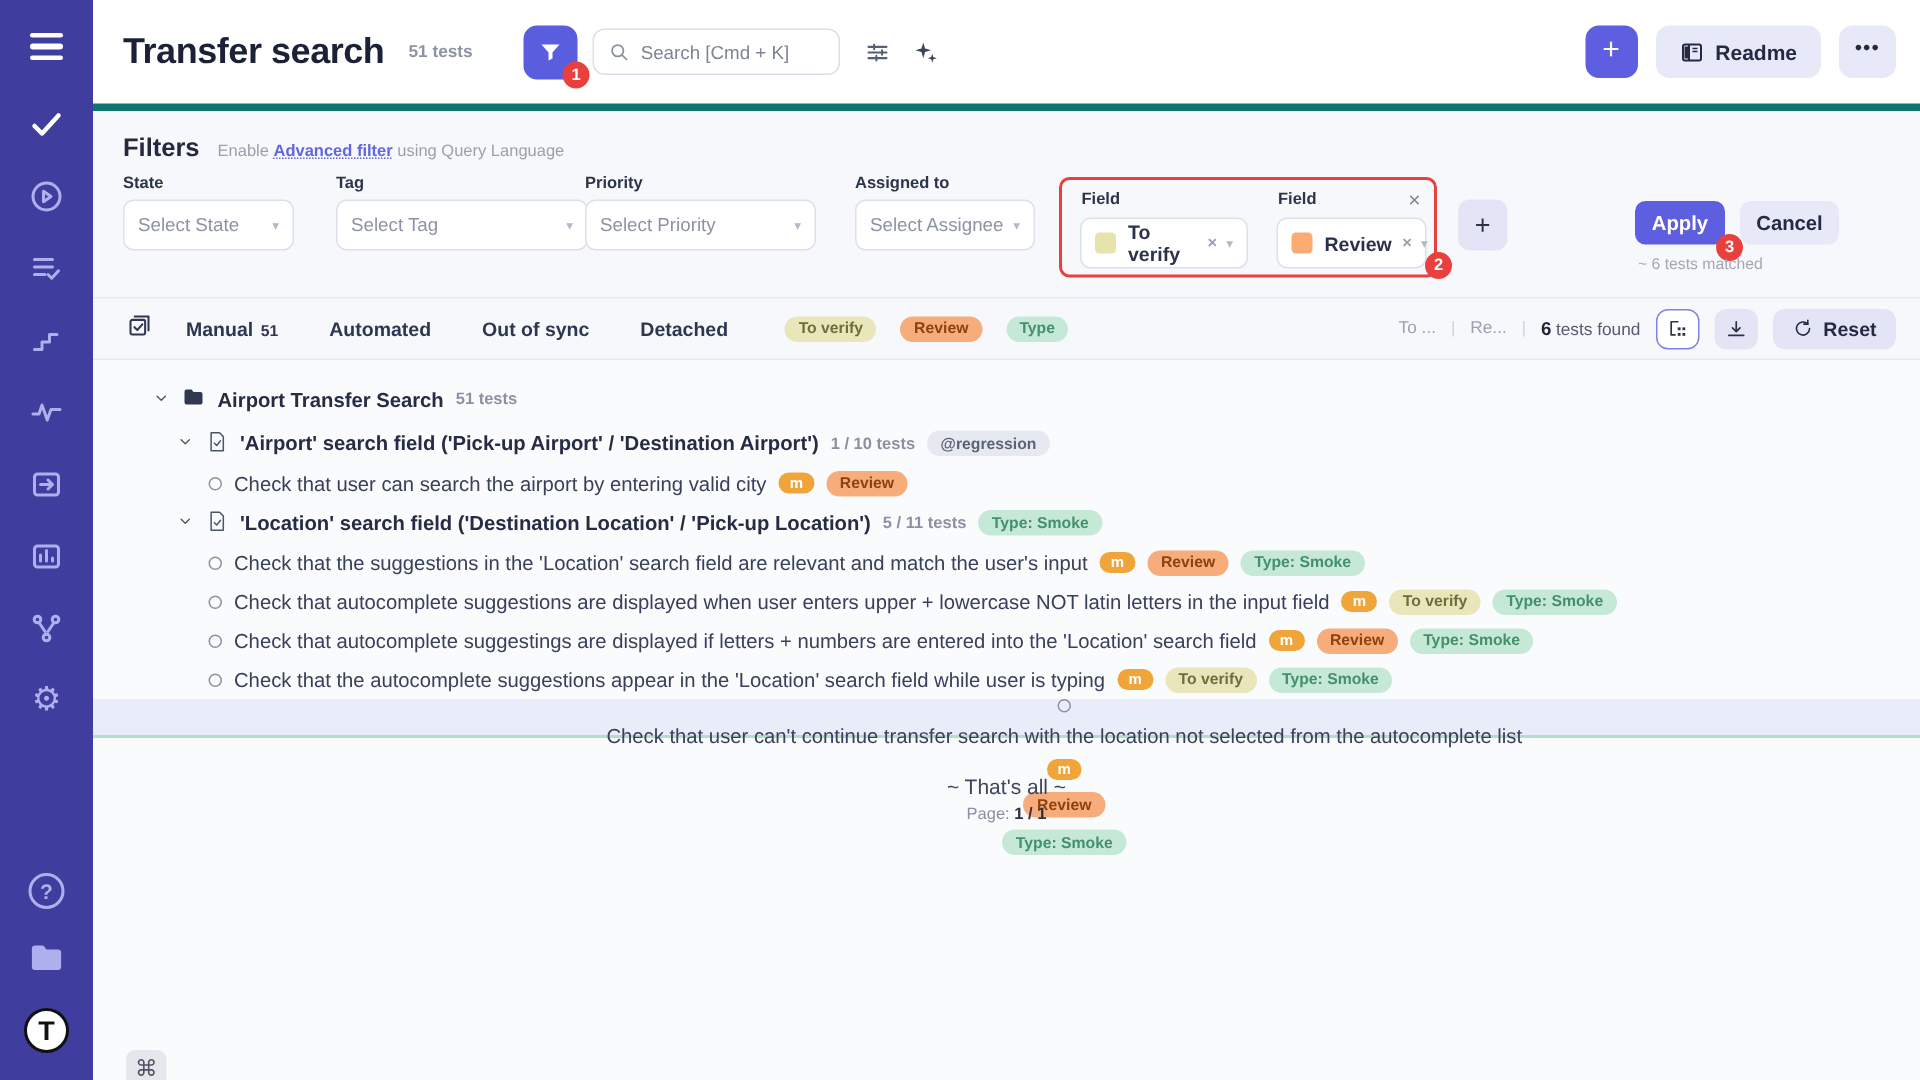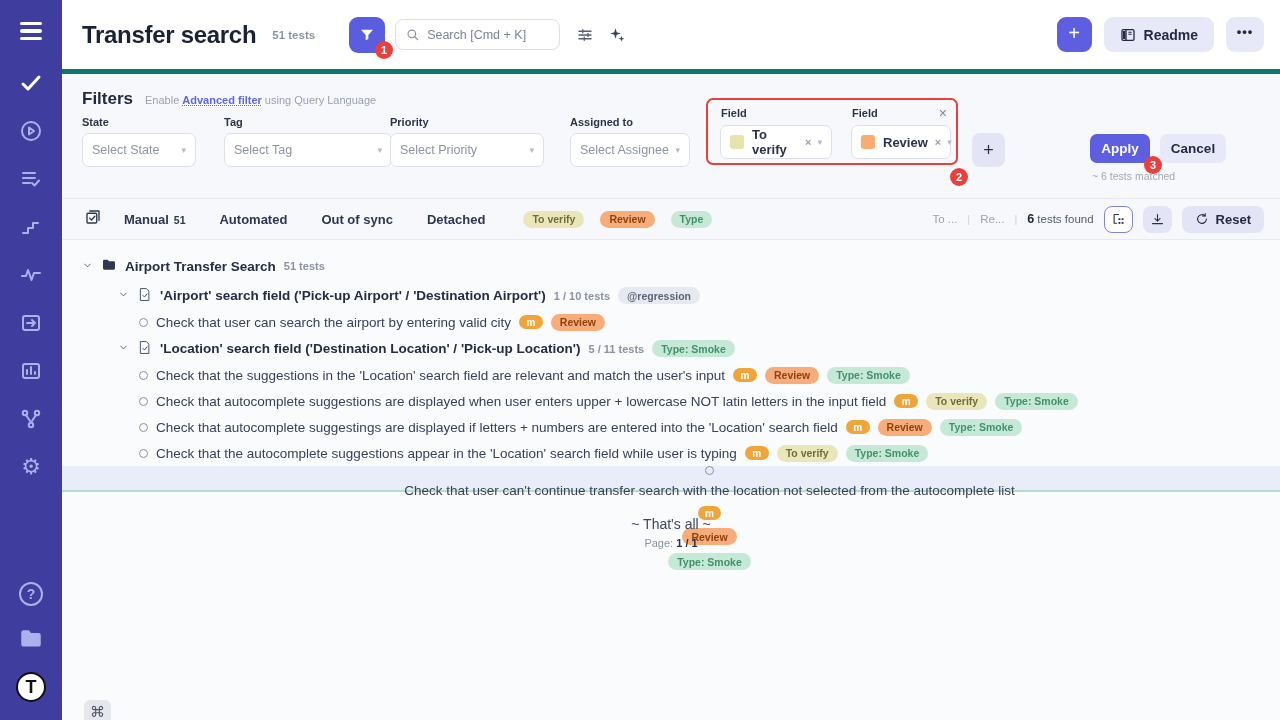--- a/index.html
+++ b/index.html
@@ -47,21 +47,21 @@
   .fsub { font-size:11px; color:#9aa0ae; }
   .fsub a { color:#6165e0; font-weight:700; text-decoration:underline dotted; cursor:pointer; }
   .ffield { position:absolute; top:42px; }
   .flabel { font-size:11px; font-weight:700; color:#2c3449; margin-bottom:5px; display:block; }
   .fselect { height:34px; background:#fff; border:1px solid #dde0eb; border-radius:7px; display:flex; align-items:center; padding:0 9px; cursor:pointer; }
   .fselect .ph { font-size:12.5px; color:#8d93a6; flex:1; }
   .chev { color:#b4b8c8; font-size:9px; margin-left:6px; }
   .swatch { width:14px; height:14px; border-radius:3px; margin-right:8px; flex-shrink:0; }
   .fval { font-size:13px; font-weight:700; color:#2a3148; }
   .fx { color:#9aa0b0; font-size:11px; font-weight:700; margin-left:7px; cursor:pointer; }
-  .redbox { position:absolute; left:644px; top:24px; width:252px; height:67px; border:2.5px solid #e9403d; border-radius:7px; }
+  .redbox { position:absolute; left:644px; top:44px; width:252px; height:67px; border:2.5px solid #e9403d; border-radius:7px; }
   .redbox .flabel { position:absolute; top:7px; }
   .redbox .fselect { position:absolute; top:25px; }
   .redbox-close { position:absolute; right:9px; top:5px; color:#7d8495; font-size:14px; cursor:pointer; }
   .badge2 { position:absolute; left:888px; top:94px; }
   .badge3 { position:absolute; left:1082px; top:82px; }
   .addfield { position:absolute; left:910px; top:59px; width:33px; height:34px; background:#e3e5f7; border:none; border-radius:8px; font-size:18px; color:#2a3148; cursor:pointer; }
   .applybtn { position:absolute; left:1028px; top:60px; width:60px; height:29px; background:#5d5fe0; color:#fff; border:none; border-radius:7px; font-size:13.5px; font-weight:700; cursor:pointer; font-family:"Liberation Sans",sans-serif; }
   .cancelbtn { position:absolute; left:1098px; top:60px; width:66px; height:29px; background:#e7e9f8; color:#232a42; border:none; border-radius:7px; font-size:13.5px; font-weight:700; cursor:pointer; font-family:"Liberation Sans",sans-serif; }
   .matched { position:absolute; left:1030px; top:96px; font-size:10.5px; color:#a3a8b5; }
 
@@ -84,21 +84,21 @@
   .icon-btn { width:29px; height:27px; background:#e3e5f7; border:none; border-radius:8px; display:flex; align-items:center; justify-content:center; cursor:pointer; }
   .icon-btn svg { stroke:#2c3248; fill:none; stroke-width:1.8; stroke-linecap:round; stroke-linejoin:round; }
   .icon-btn.sel { background:#fff; border:1.5px solid #8183e4; }
   .resetbtn { height:27px; background:#e3e5f7; border:none; border-radius:8px; font-size:13px; font-weight:700; color:#232a42; padding:0 13px; display:flex; align-items:center; gap:7px; cursor:pointer; font-family:"Liberation Sans",sans-serif; }
   .resetbtn svg { stroke:#232a42; fill:none; stroke-width:1.8; stroke-linecap:round; }
 
   
   .tree { flex:1; background:#fafbfd; padding-top:14px; position:relative; }
   .trow { display:flex; align-items:center; height:26px; gap:8px; font-size:13.5px; color:#343c54; }
   .trow .chv svg { stroke:#4a5370; fill:none; stroke-width:2; stroke-linecap:round; stroke-linejoin:round; }
-  .trow.folder { padding-left:20px; height:24px; margin-bottom:4px; }
+  .trow.folder { padding-left:40px; height:24px; margin-bottom:4px; }
   .trow.suite { padding-left:56px; height:27px; }
   .trow.test { padding-left:77px; height:26px; }
   .tname { font-weight:700; color:#252c44; }
   .tcount { font-size:11px; color:#8b91a3; font-weight:600; }
   .ttext { color:#38405a; cursor:pointer; }
   .circ { width:9px; height:9px; border:1.5px solid #8b92a6; border-radius:50%; flex-shrink:0; }
   .m-badge { background:#f0a53b; color:#fff; font-size:10px; font-weight:700; border-radius:9px; padding:1.5px 7.5px; }
   .trow.selected { background:#e9ecf9; border-bottom:2px solid #b2dfca;flex-direction:column; }
   .ficon svg { fill:#2f3850; stroke:none; }
   .dicon svg { stroke:#4a5370; fill:none; stroke-width:1.6; stroke-linecap:round; stroke-linejoin:round; }

